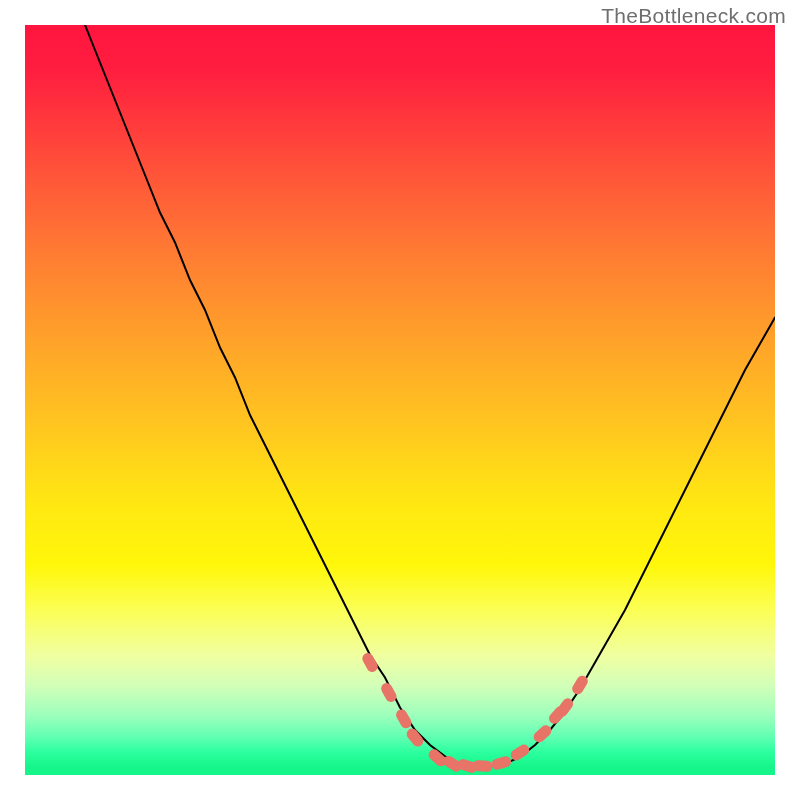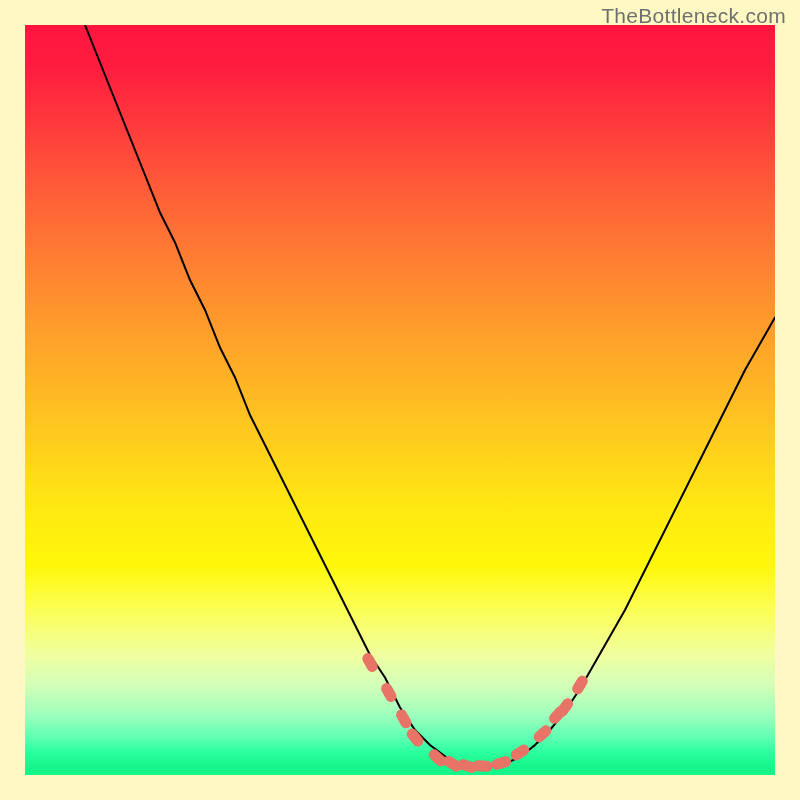--- a/index.html
+++ b/index.html
@@ -7,21 +7,21 @@
     padding: 0;
     width: 800px;
     height: 800px;
     overflow: hidden;
     background: #000;
     font-family: Arial, Helvetica, sans-serif;
   }
   .frame {
     position: absolute;
     inset: 0;
-    background: #fef9c3;
+    background: #ffffff;
   }
   .plot {
     position: absolute;
     left: 25px;
     top: 25px;
     width: 750px;
     height: 750px;
     overflow: hidden;
   }
   .gradient {

